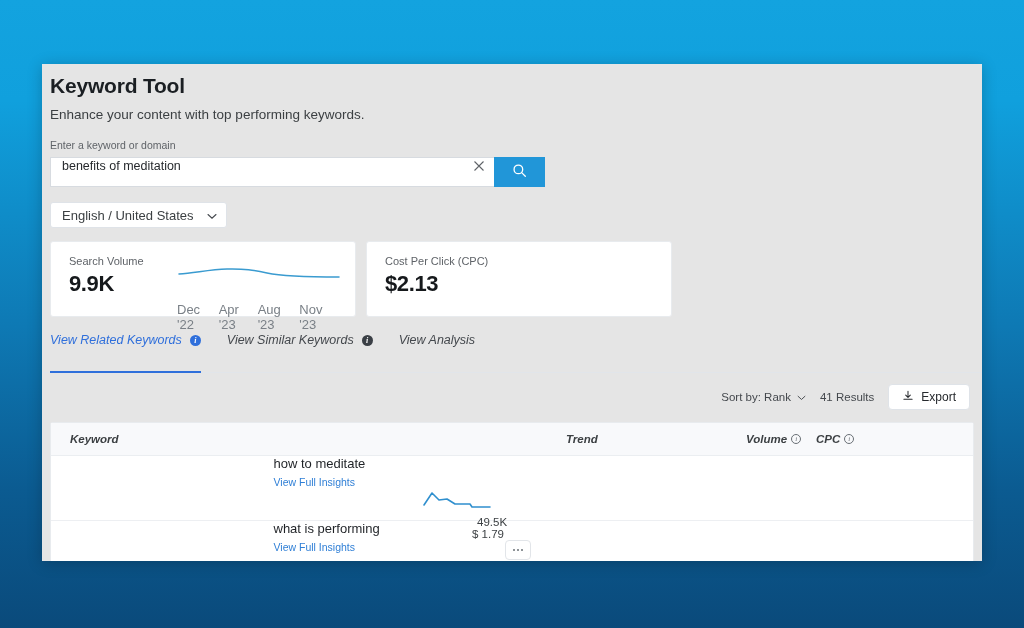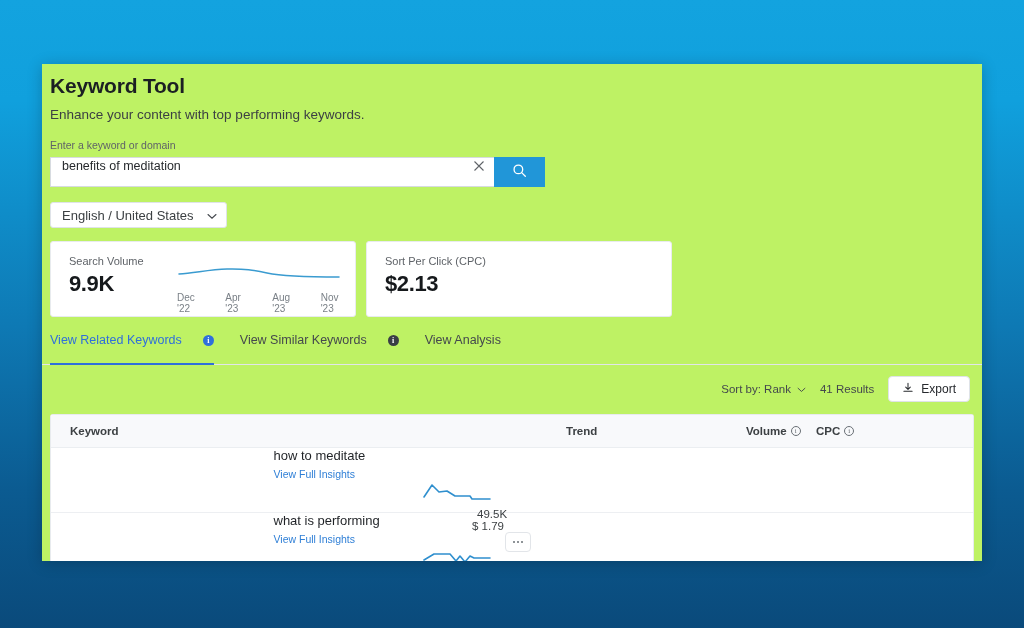--- a/index.html
+++ b/index.html
@@ -16,21 +16,21 @@
     position: relative;
   }
 
   
   #app-panel {
     position: absolute;
     left: 42px;
     top: 64px;
     width: 940px;
     height: 497px;
-    background: #bef264;
+    background: #e5e5e5;
     overflow: hidden;
     box-shadow: 0 2px 14px rgba(0,0,0,0.22);
   }
 
   
   .page-title {
     font-size: 21px;
     font-weight: bold;
     color: #1b1f23;
     letter-spacing: -0.2px;
@@ -137,46 +137,46 @@
   }
   .card-chart {
     position: absolute;
     right: 12px;
     top: 18px;
     width: 168px;
   }
   .spark-axis {
     display: flex;
     justify-content: space-between;
-    font-size: 10px;
+    font-size: 13px;
     color: #7a8087;
-    margin-top: 2px;
+    margin-top: 12px;
     padding: 0 2px;
-    gap: 28px;
   }
 
   
   .tabs-row {
     display: flex;
     align-items: flex-end;
     gap: 26px;
     padding: 16px 0 0 8px;
     border-bottom: 1px solid #e1e5ea;
     margin: 0 0 0 0;
   }
   .tab {
     display: flex;
     align-items: center;
-    gap: 21px;
+    gap: 8px;
     font-size: 12.5px;
     color: #44484d;
-    padding-bottom: 16px;
+    padding-bottom: 24px;
     cursor: pointer;
     border-bottom: 2px solid transparent;
     margin-bottom: -1px;
+    font-style: italic;
   }
   .tab.active {
     color: #2f6fdb;
     border-bottom-color: #2f6fdb;
   }
   .info-dot {
     width: 11px; height: 11px;
     border-radius: 50%;
     background: #3a3f45;
     color: #ffffff;
@@ -225,20 +225,21 @@
   }
   .thead {
     display: flex;
     align-items: center;
     height: 33px;
     background: #f8f9fb;
     border-bottom: 1px solid #ebeef1;
     font-size: 11.5px;
     color: #3c4043;
     font-weight: bold;
+    font-style: italic;
   }
   .th-keyword { width: 515px; padding-left: 19px; }
   .th-trend   { width: 180px; }
   .th-volume  { width: 70px; display: flex; align-items: center; gap: 4px; }
   .th-cpc     { width: 80px; display: flex; align-items: center; gap: 4px; }
   .info-ring {
     width: 10px; height: 10px;
     border: 1px solid #6a7076;
     border-radius: 50%;
     font-size: 7px;
@@ -331,21 +332,21 @@
         <div class="spark-axis">
           <span>Dec '22</span>
           <span>Apr '23</span>
           <span>Aug '23</span>
           <span>Nov '23</span>
         </div>
       </div>
     </div>
 
     <div class="card card-cpc">
-      <div class="card-label">Sort Per Click (CPC)</div>
+      <div class="card-label">Cost Per Click (CPC)</div>
       <div class="card-value">$2.13</div>
     </div>
 
   </div>
 
   <div class="tabs-row">
     <div class="tab active">
       <span>View Related Keywords</span>
       <span class="info-dot">i</span>
     </div>

